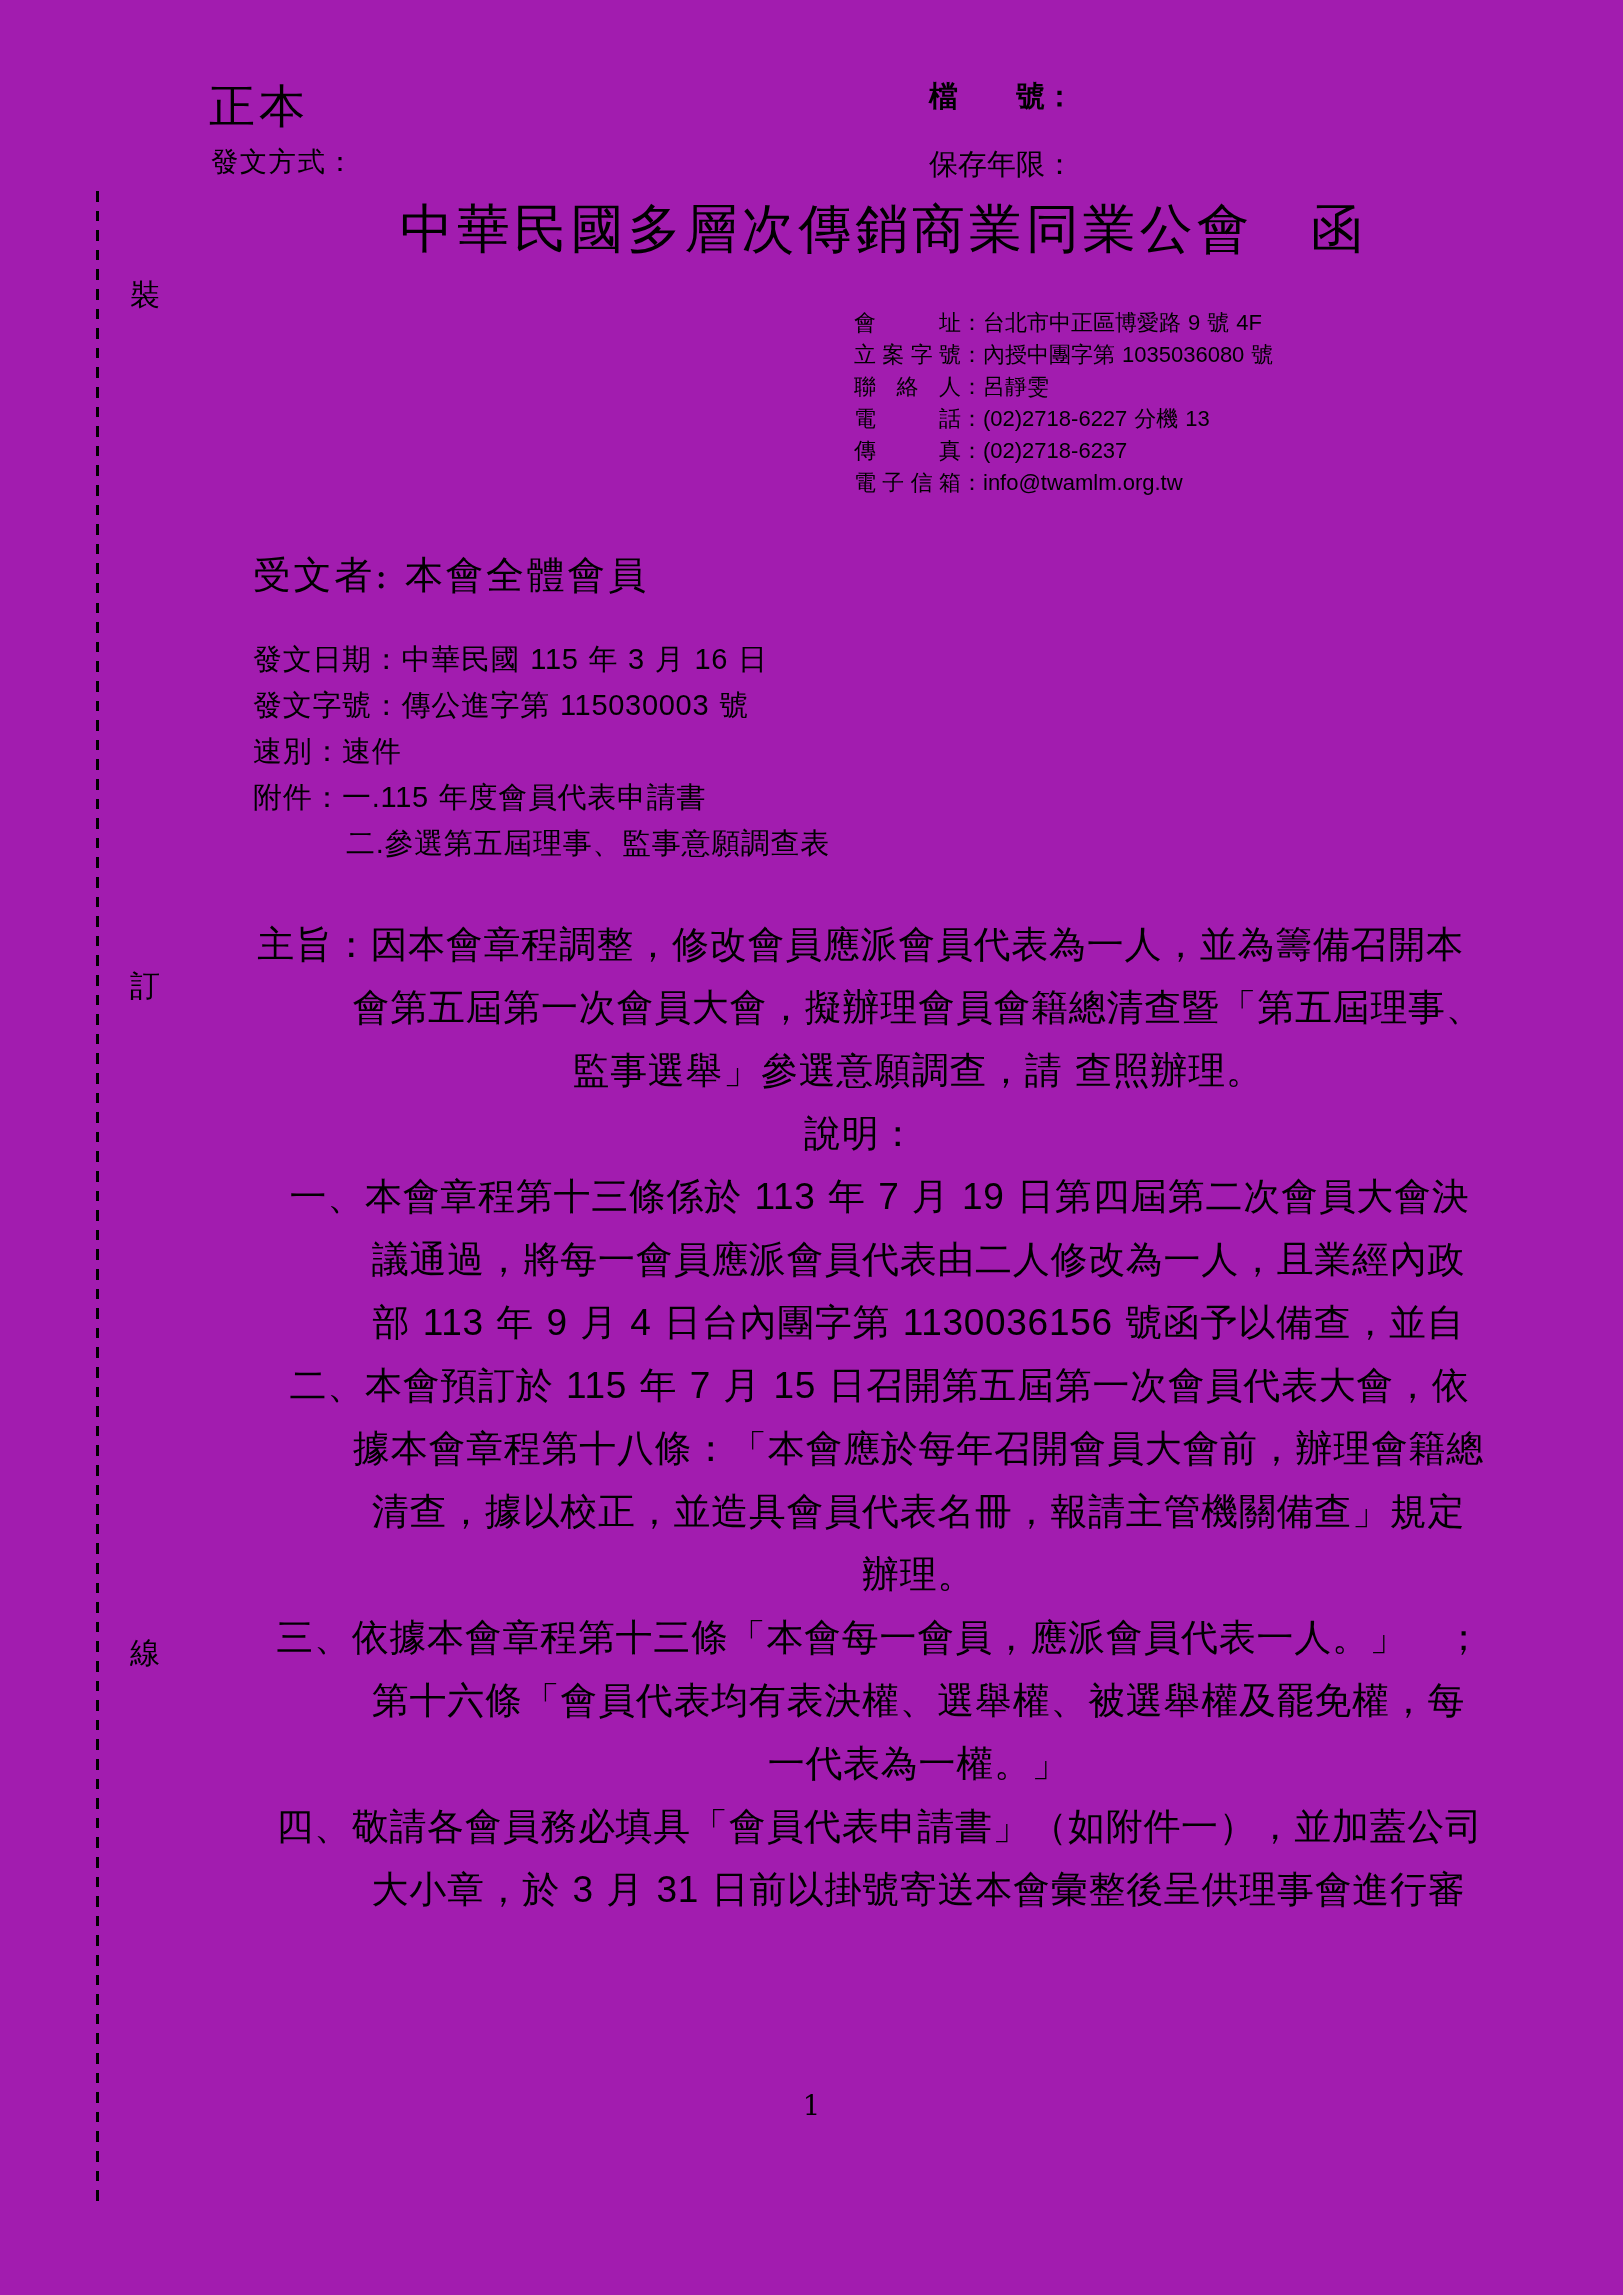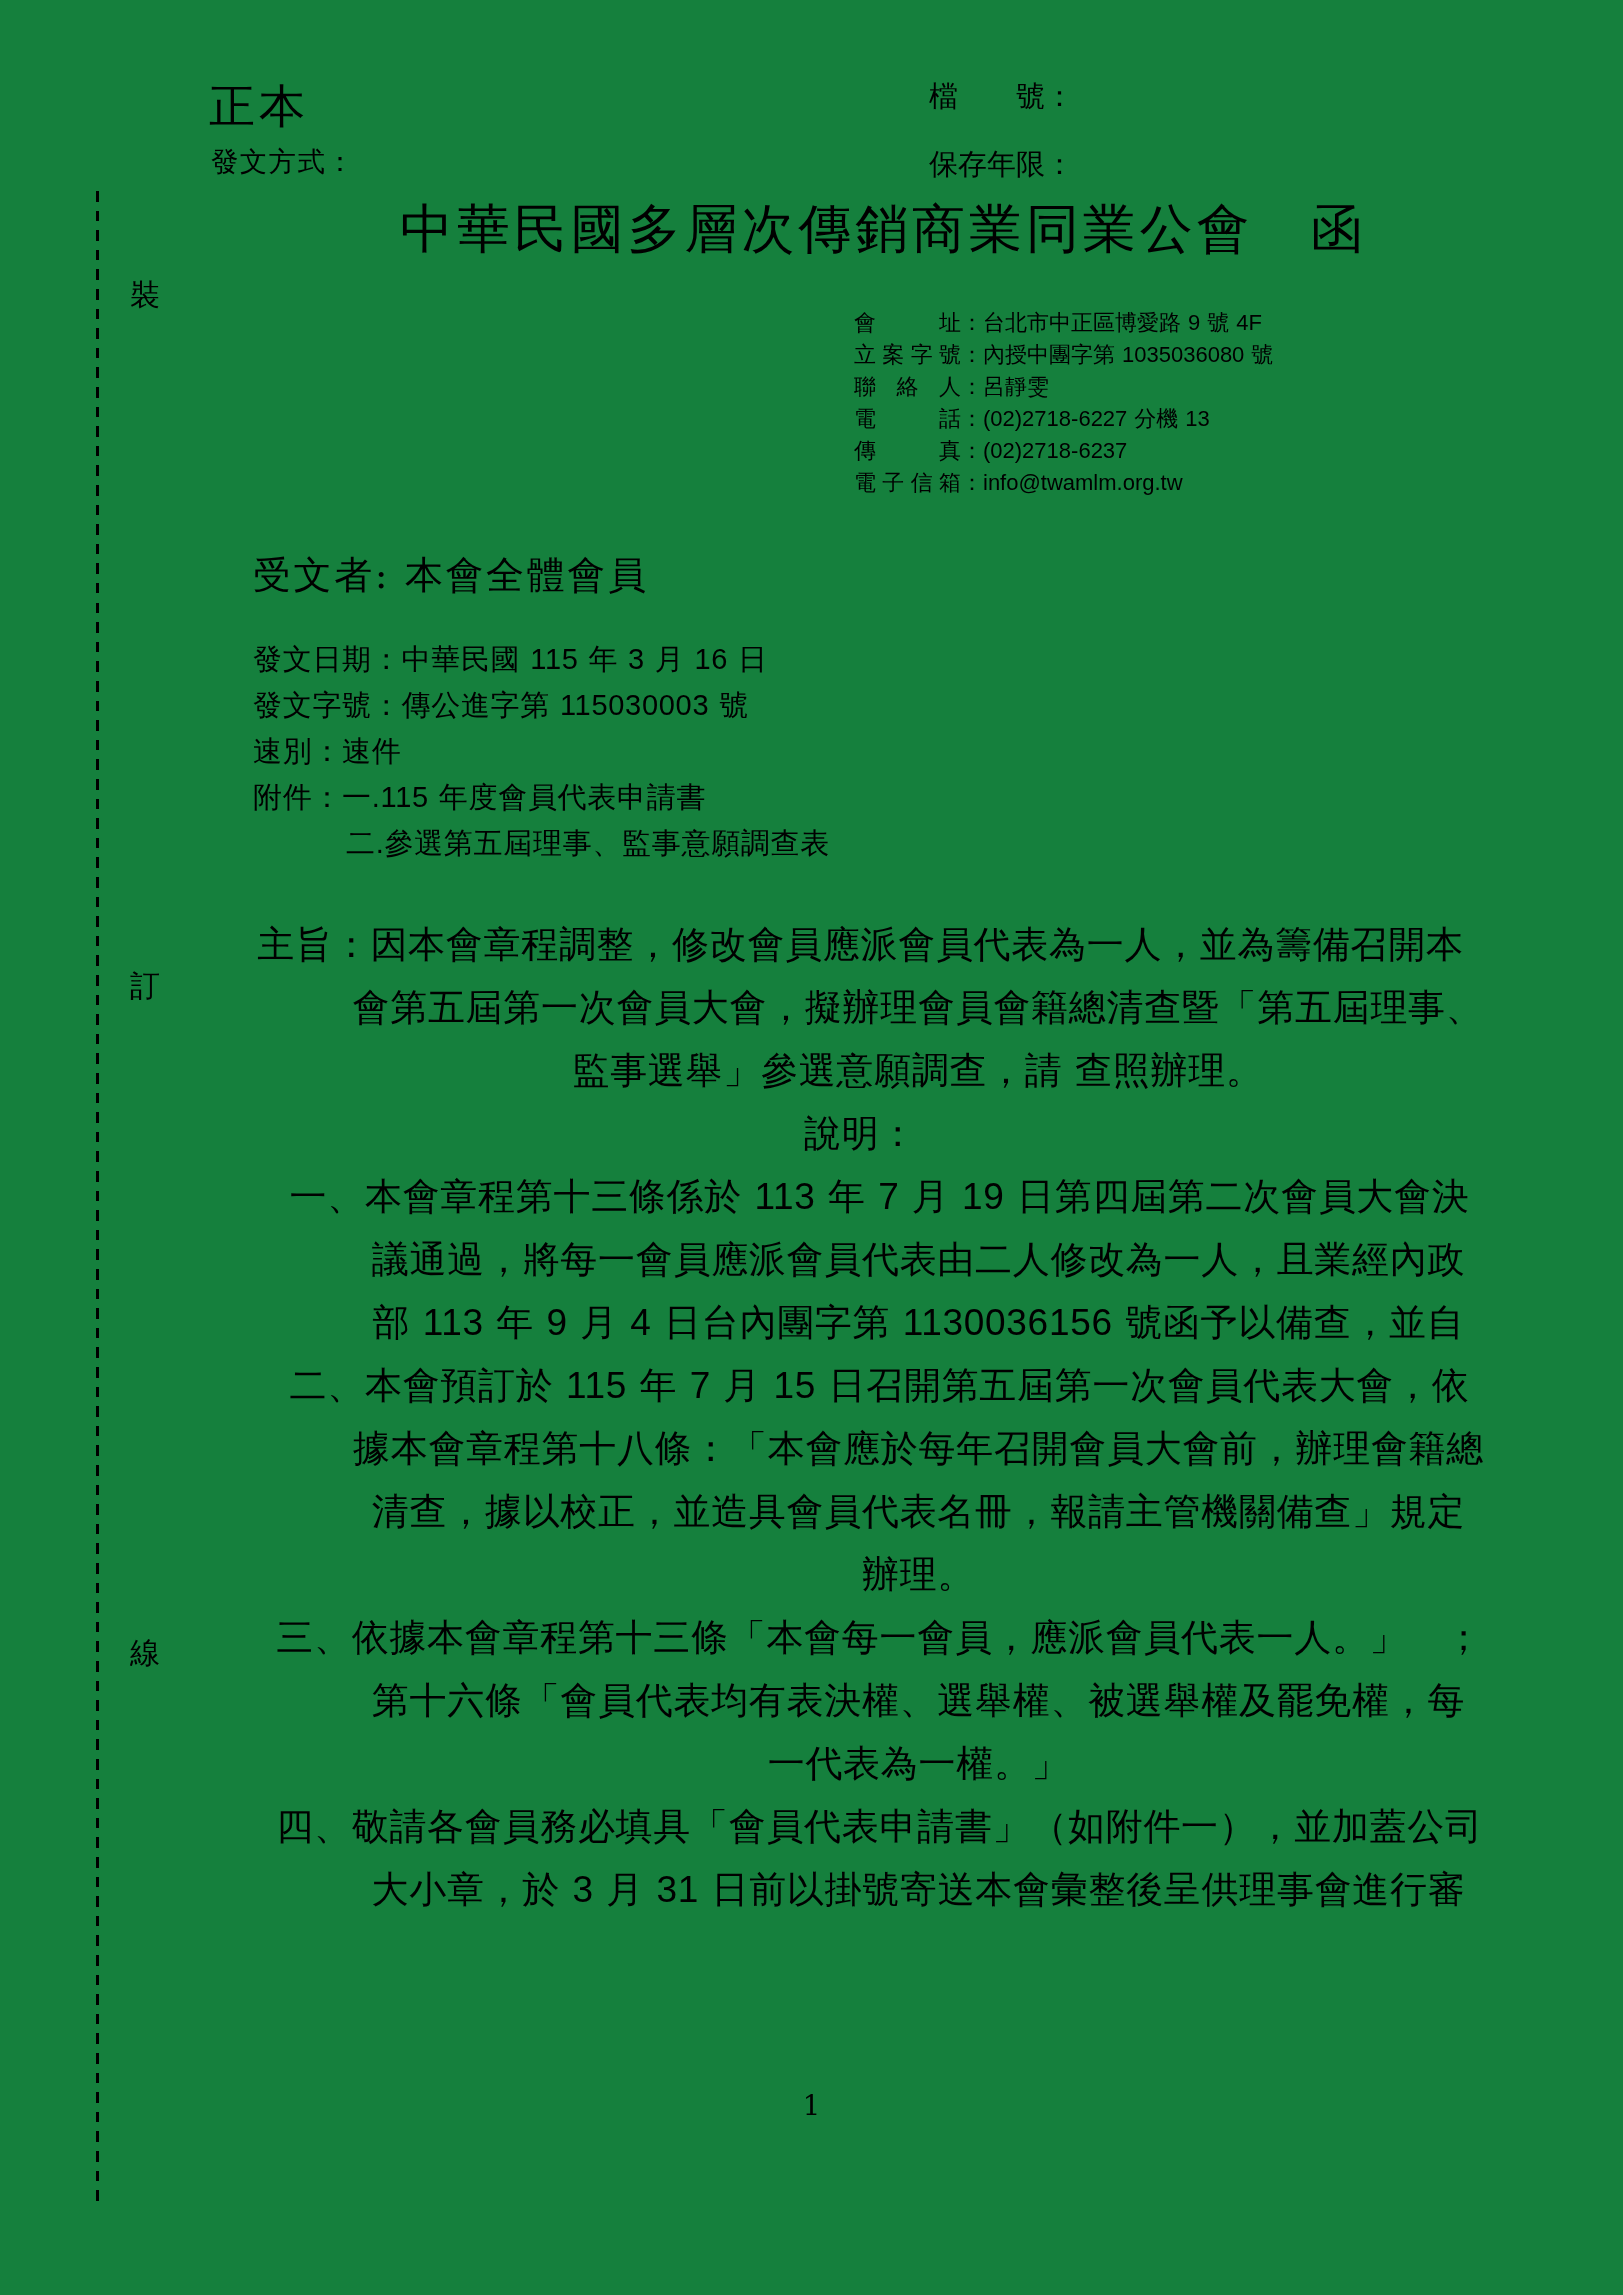--- a/index.html
+++ b/index.html
@@ -1,30 +1,30 @@
 <!DOCTYPE html>
 <html style="font-size:10.5px"><head>
 <meta charset="utf-8">
 <style>
   html,body { margin:0; padding:0; background:#888; }
   #page {
     position:relative;
     width:1623px; height:2295px;
     margin:0 auto;
-    background:#15803d;
+    background:#a21caf;
     color:#000000;
     font-family:"DejaVu Serif","Liberation Serif",serif;
     overflow:hidden;
   }
   .abs { position:absolute; white-space:nowrap; }
 
   
   .copy-label   { left:209px;  top:76px;  font-size:46px; letter-spacing:3.9px; }
   .send-method  { left:211px;  top:144px;  font-size:27.5px; letter-spacing:1.3px; }
-  .file-no      { left:929px; top:77px;  font-size:29px; }
+  .file-no      { left:929px; top:77px;  font-size:29px;font-weight:bold; }
   .retention    { left:929px; top:145px;  font-size:29px; }
   .doc-title    { left:400px;  top:194px;  font-size:53px; letter-spacing:3.9px; }
 
   
   .dashed-line {
     position:absolute; left:96px; top:191px; width:3.3px; height:2012px;
     background:repeating-linear-gradient(to bottom,#000 0 10.5px,transparent 10.5px 19.6px);
   }
   .binding-mark { left:130px; font-size:30px; }
   .mark-zhuang  { top:275px; }

